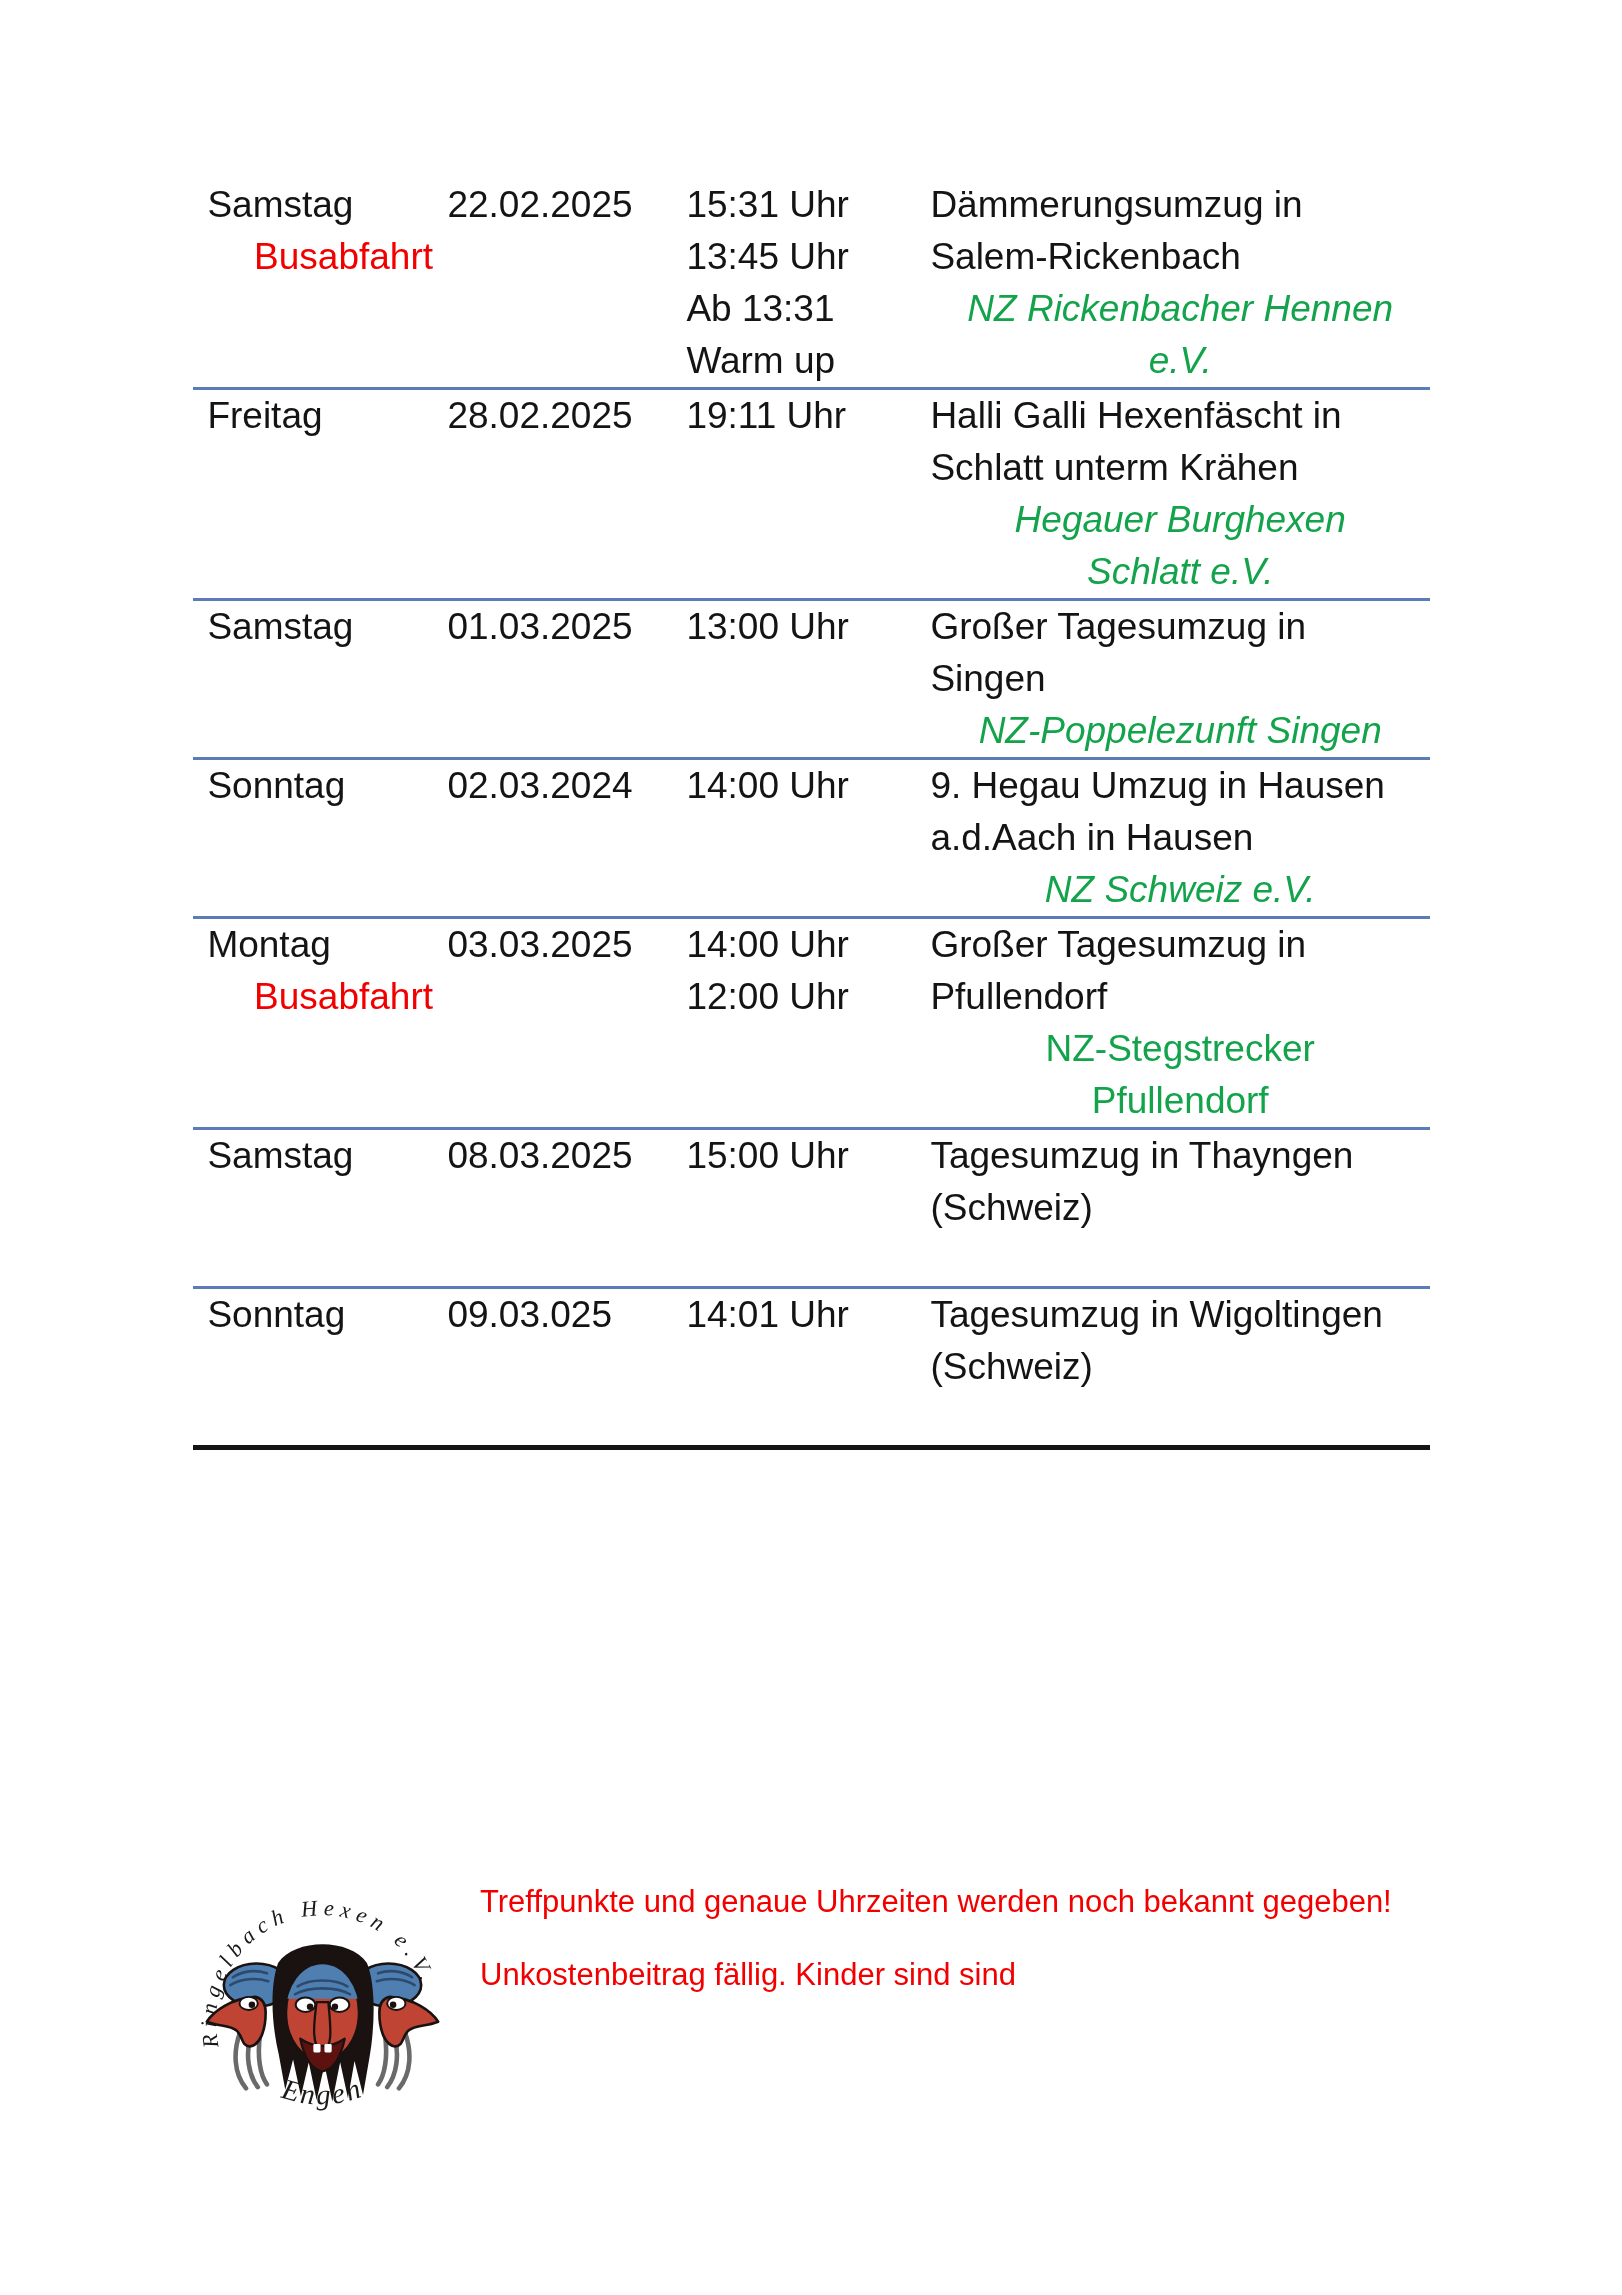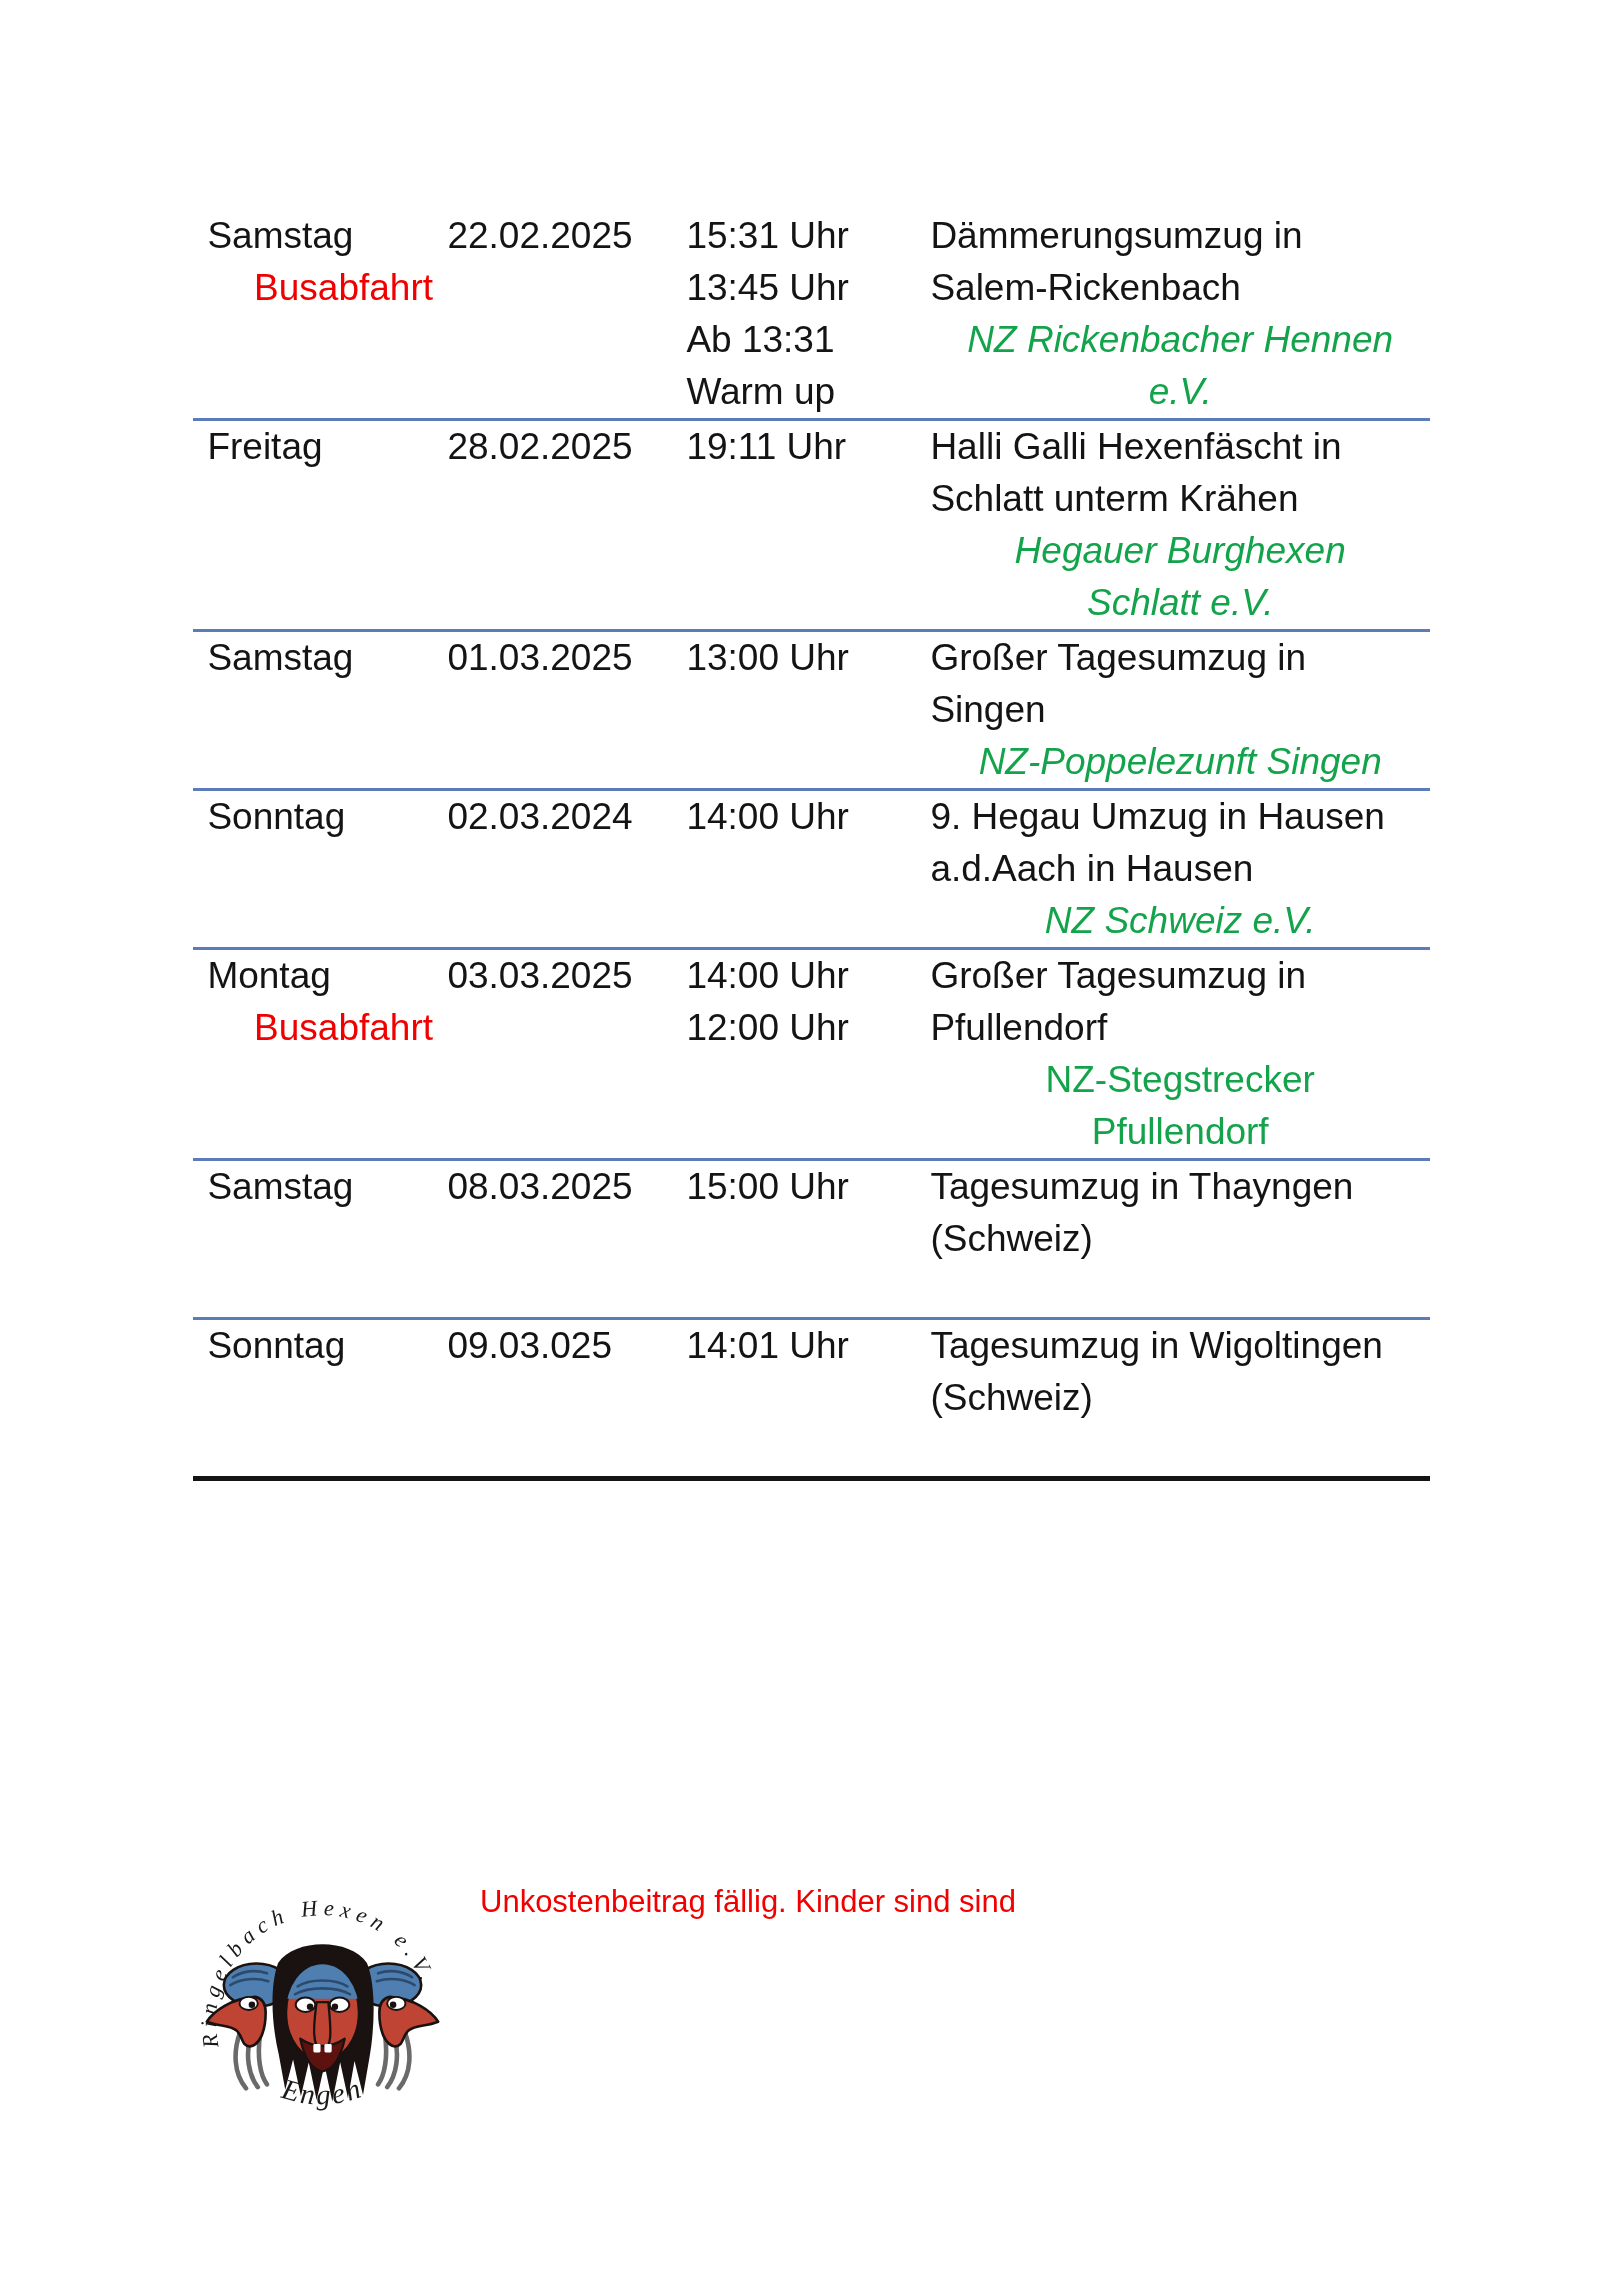--- a/index.html
+++ b/index.html
@@ -18,21 +18,21 @@
   body{
     position:relative;
     width:1622px;height:2295px;
     background:#ffffff;
     font-family:"Liberation Sans","DejaVu Sans",sans-serif;
     color:var(--text);
     overflow:hidden;
   }
   
   table.schedule{
-    position:absolute;left:193px;top:210px;width:1237px;
+    position:absolute;left:193px;top:179px;width:1237px;
     border-collapse:collapse;table-layout:fixed;
   }
   table.schedule td{
     vertical-align:top;
     padding:0 0 0 14.4px;
   }
   .line{
     font-size:37px;
     line-height:52px;
     white-space:nowrap;
@@ -255,15 +255,16 @@
       <rect class="tooth" x="3" y="44" width="11" height="13" rx="2"></rect>
     </g>
   </g>
 
   <text class="logo-bottom-text" text-anchor="middle">
     <textPath href="#arcBottom" startOffset="50%">Engen</textPath>
   </text>
 </svg>
 
 <div class="notes">
+  <p>Treffpunkte und genaue Uhrzeiten werden noch bekannt gegeben!</p>
   <p>Unkostenbeitrag fällig. Kinder sind sind</p>
 </div>
 
 
 </body></html>

